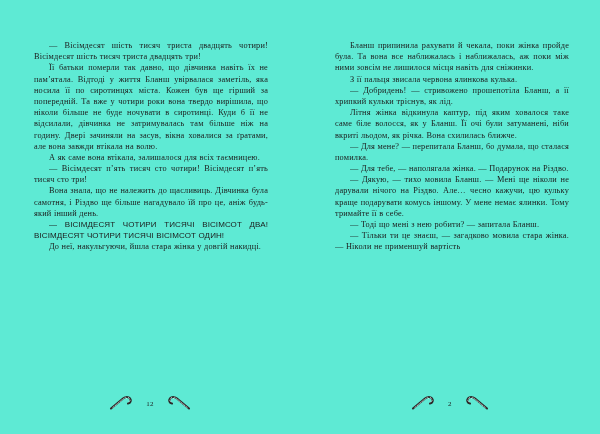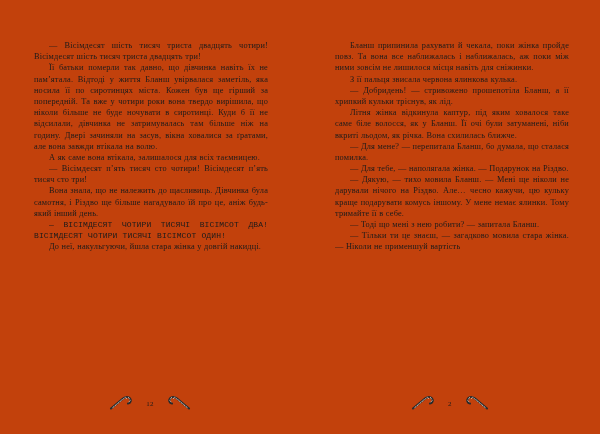--- a/index.html
+++ b/index.html
@@ -13,21 +13,21 @@
     overflow: hidden;
     font-family: "Liberation Serif", "DejaVu Serif", serif;
     color: #1b1b1b;
   }
 
   .spread {
     position: relative;
     width: 600px;
     height: 434px;
     display: flex;
-    background: #c2410c;
+    background: #5eead4;
   }
 
   .page {
     position: relative;
     width: 300px;
     height: 434px;
     box-sizing: border-box;
   }
 
   .page-left  { padding: 40px 32px 0 34px; }
@@ -44,21 +44,21 @@
   }
 
   .para {
     margin: 0;
     text-indent: 15px;
     text-align: justify;
     hyphens: manual;
   }
 
   .para.shout {
-    font-family: Liberation Mono, monospace;
+    font-family: Liberation Sans, sans-serif;
     letter-spacing: 0.1px;
     font-size: 8.0px;
   }
 
   
   .page-footer {
     position: absolute;
     left: 0;
     right: 0;
     bottom: 22px;
@@ -147,21 +147,21 @@
           </g>
         </svg>
       </span>
     </div>
   </div>
 
   <div class="gutter"></div>
 
   <div class="page page-right">
     <div class="text-block">
-      <p class="para">Бланш припинила рахувати й чекала, поки жінка пройде повз. Та вона все наближалась і наближалась, аж поки між ними зовсім не лишилося місця навіть для сніжинки.</p>
+      <p class="para">Бланш припинила рахувати й чекала, поки жінка пройде була. Та вона все наближалась і наближалась, аж поки між ними зовсім не лишилося місця навіть для сніжинки.</p>
       <p class="para">З її пальця звисала червона ялинкова кулька.</p>
       <p class="para">— Добридень! — стривожено прошепотіла Бланш, а її хрипкий кульки тріснув, як лід.</p>
       <p class="para">Літня жінка відкинула каптур, під яким ховалося таке саме біле волосся, як у Бланш. Її очі були затуманені, ніби вкриті льодом, як річка. Вона схилилась ближче.</p>
       <p class="para">— Для мене? — перепитала Бланш, бо ду­мала, що сталася помилка.</p>
       <p class="para">— Для тебе, — наполягала жінка. — Пода­рунок на Різдво.</p>
       <p class="para">— Дякую, — тихо мовила Бланш. — Мені ще ніколи не дарували нічого на Різдво. Але… чесно кажучи, цю кульку краще подарувати ко­мусь іншому. У мене немає ялинки. Тому три­майте її в себе.</p>
       <p class="para">— Тоді що мені з нею робити? — запитала Бланш.</p>
       <p class="para">— Тільки ти це знаєш, — загадково мовила стара жінка. — Ніколи не применшуй вартість</p>
     </div>
 

